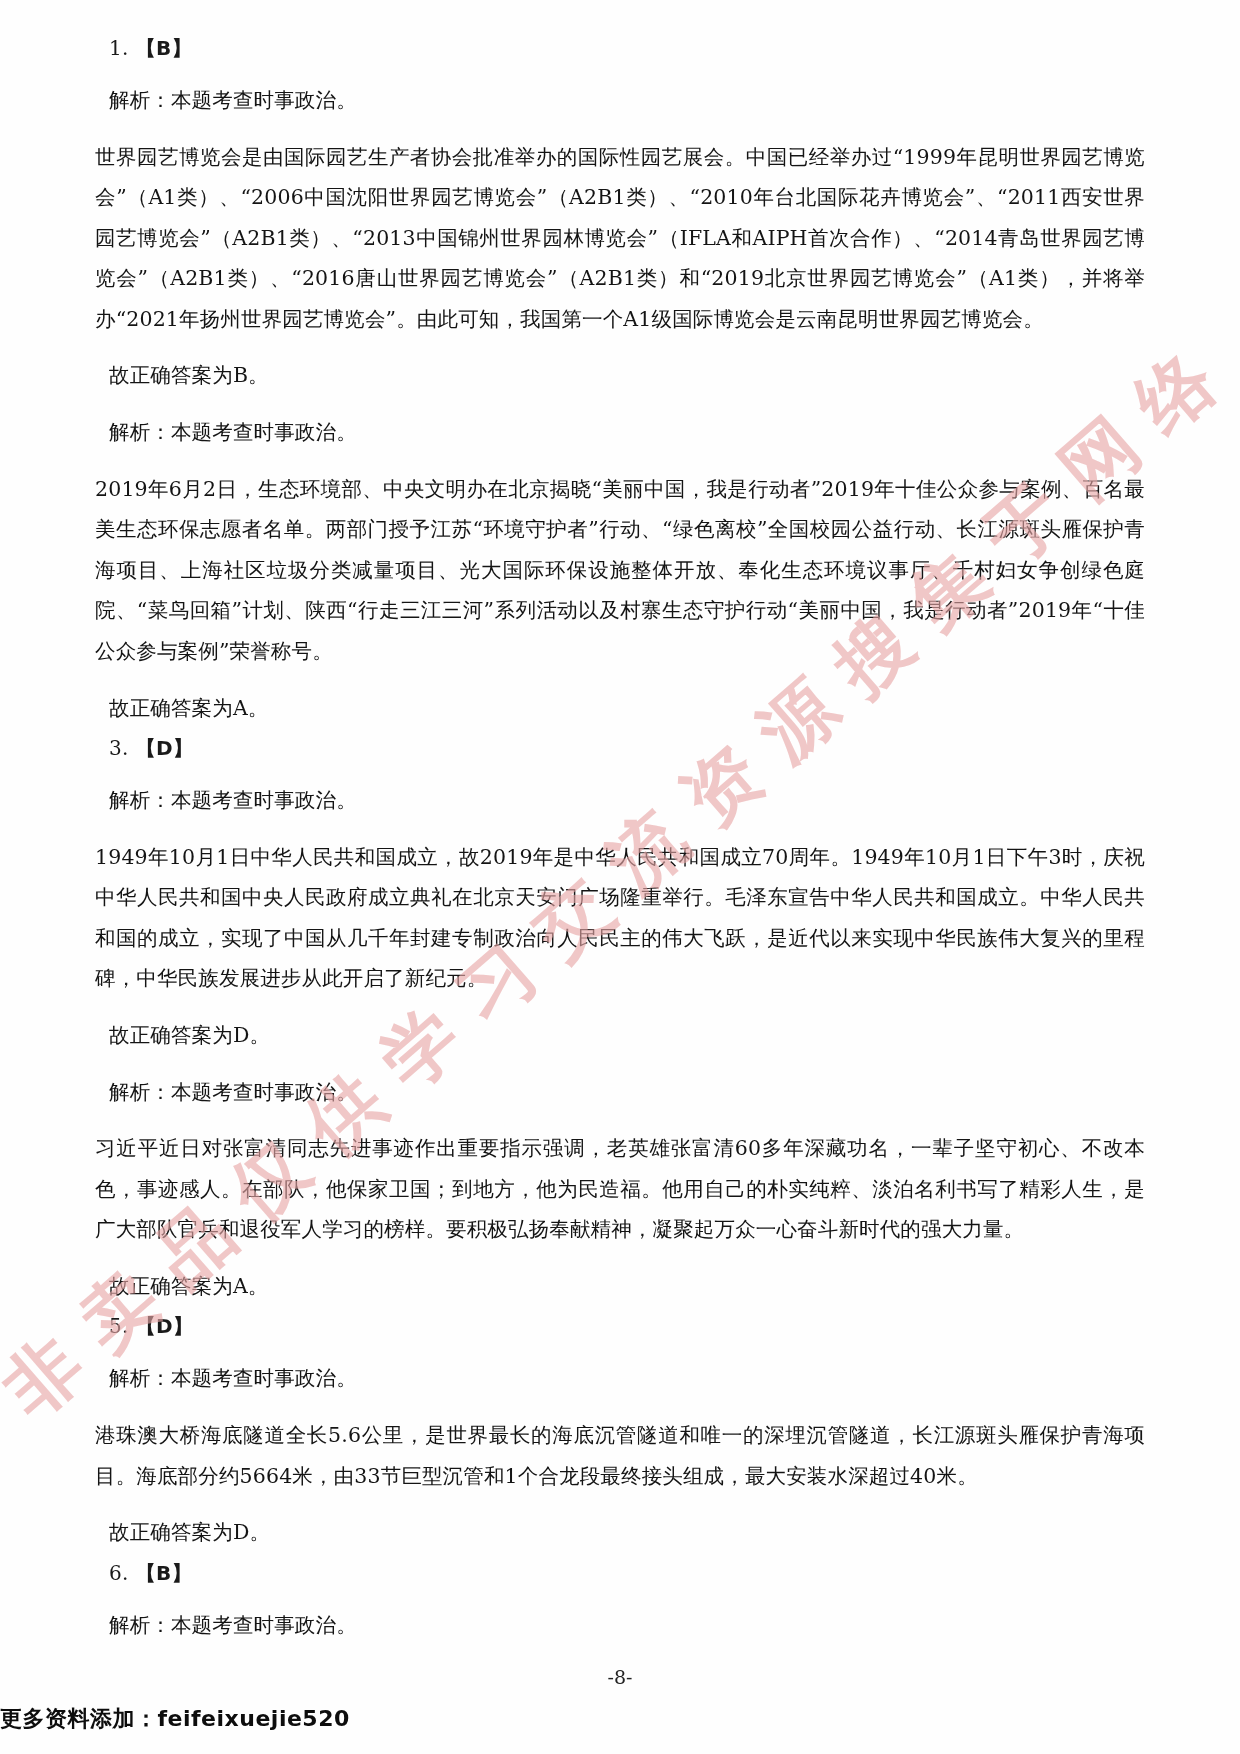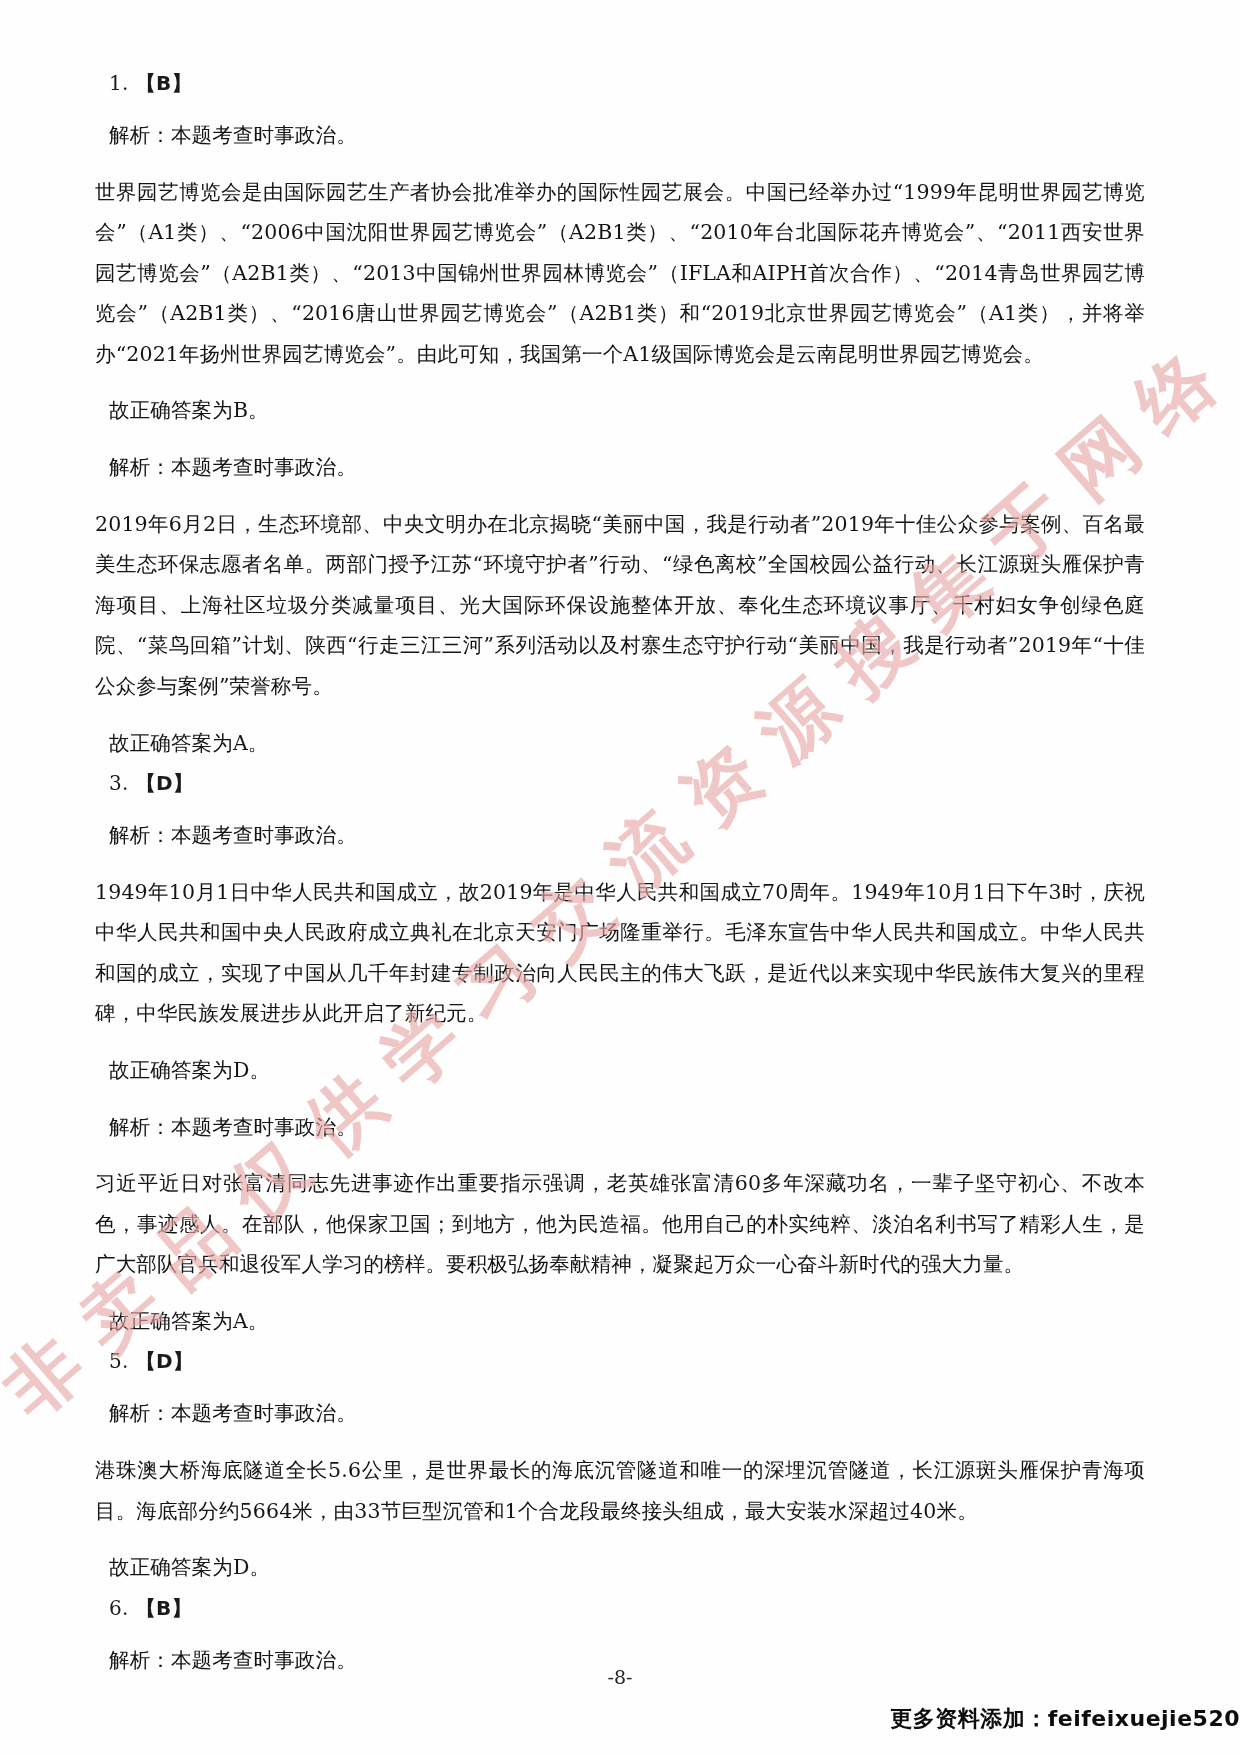--- a/index.html
+++ b/index.html
@@ -39,21 +39,21 @@
     font-family: "DejaVu Sans", "Liberation Sans", sans-serif;
     font-weight: 700;
     font-size: 74px;
     letter-spacing: 26px;
   }
 
   
   .content {
     position: relative;
     z-index: 1;
-    padding: 68px 95px 0 95px;
+    padding: 33px 95px 0 95px;
     box-sizing: border-box;
   }
 
   .qhead {
     font-size: 20px;
     line-height: 1.55;
     color: #1a1a1a;
     margin: 0 0 14px 14px;
     letter-spacing: 0.4px;
     white-space: nowrap;
@@ -88,21 +88,21 @@
     font-size: 19px;
     color: #222;
     font-family: "DejaVu Serif", "Liberation Serif", serif;
     z-index: 2;
   }
   .promo {
     position: absolute;
     left: 0;
     right: 0;
     top: 1704px;
-    text-align: right;
+    text-align: left;
     font-size: 22px;
     font-weight: 700;
     color: #0d0d0d;
     font-family: "DejaVu Sans", "Liberation Sans", sans-serif;
     letter-spacing: 0.5px;
     z-index: 2;
   }
   .promo .handle {
     font-family: "DejaVu Sans", "Liberation Sans", sans-serif;
     font-weight: 700;

